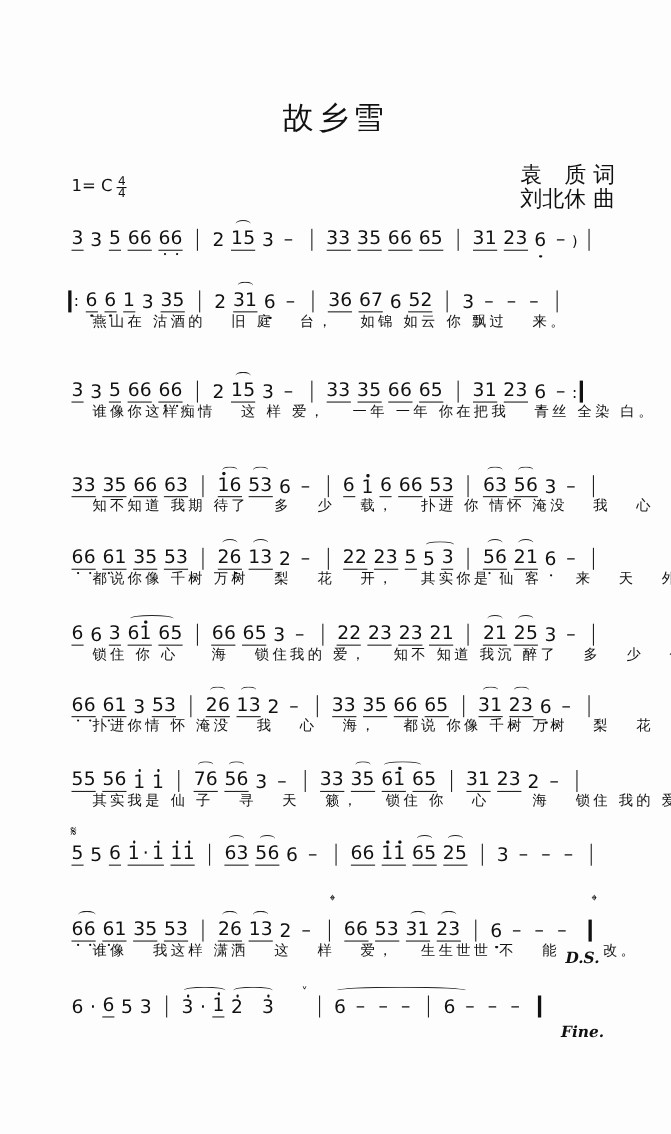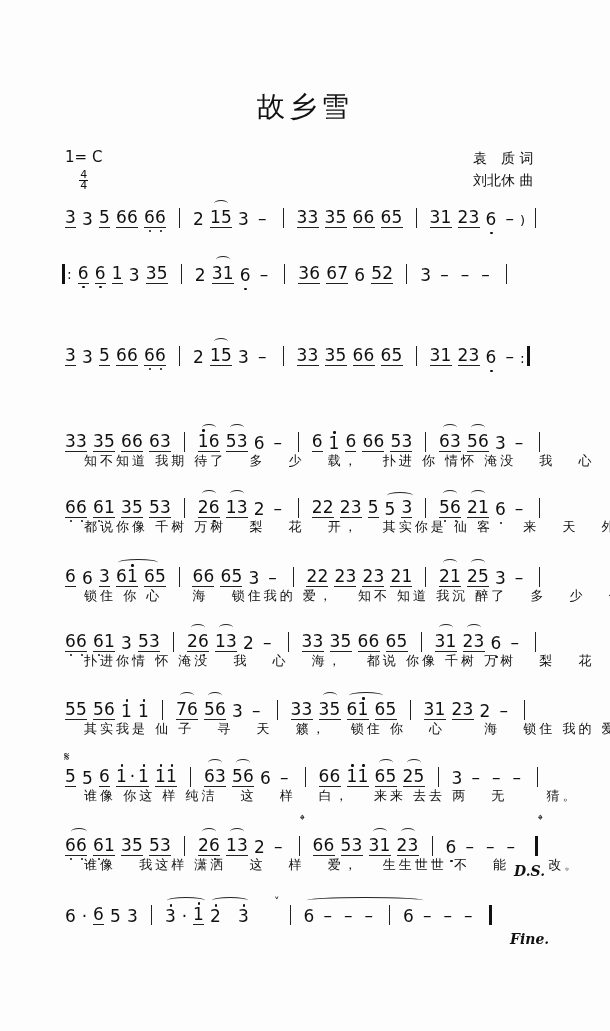--- a/index.html
+++ b/index.html
@@ -1,21 +1,21 @@
 <!DOCTYPE html>
 <html><head>
 <meta charset="utf-8">
 <style>
   html,body{margin:0;padding:0;background:#fdfdfd;}
   body{width:610px;height:1031px;position:relative;overflow:hidden;font-family:"DejaVu Sans","Liberation Sans",sans-serif;color:#111;}
   .title{position:absolute;top:88px;left:0;width:610px;text-align:center;font-size:28px;letter-spacing:4px;}
-  .key{position:absolute;top:148px;left:65px;font-size:15px;display:flex;align-items:center;gap:4px;flex-direction:column;}
+  .key{position:absolute;top:160px;left:65px;font-size:15px;display:flex;align-items:flex-start;gap:4px;}
   .frac{display:inline-flex;flex-direction:column;align-items:center;font-size:11px;line-height:10px;}
   .frac span:first-child{border-bottom:1px solid #111;padding:0 1px;}
-  .credits{position:absolute;top:147px;left:473px;font-size:14px;line-height:22px;}
+  .credits{position:absolute;top:147px;left:473px;font-size:20px;line-height:22px;}
   .line{position:absolute;left:62px;width:488px;}
   .notes{display:flex;align-items:flex-end;height:30px;font-size:17px;white-space:nowrap;position:relative;}
   .grp{display:inline-flex;border-bottom:1.2px solid #222;margin:0 3px;padding-bottom:1px;position:relative;}
   .n{display:inline-block;width:11px;text-align:center;position:relative;line-height:18px;}
   .n.dot-lo::after{content:"";position:absolute;left:4.5px;bottom:-6px;width:2.5px;height:2.5px;background:#111;border-radius:50%;}
   .n.dot-hi::before{content:"";position:absolute;left:4.5px;top:-3px;width:2.5px;height:2.5px;background:#111;border-radius:50%;}
   .solo{margin:0 3px;}
   .dash{margin:0 6px;}
   .sep{display:inline-block;width:1px;height:20px;background:#222;margin:0 10px;}
   .rep-start{display:inline-flex;align-items:center;margin-right:3px;}
@@ -147,20 +147,21 @@
         <span class="n">5</span>
         <span class="n">2</span>
       </span>
     <span class="sep"></span>
     <span class="n solo">3</span>
       <span class="dash">–</span>
       <span class="dash">–</span>
       <span class="dash">–</span>
     <span class="sep"></span>
   </div>
+  <div class="lyrics">燕山在 沽酒的 　旧 庭 　台， 　如锦 如云 你 飘过 　来。</div>
 </div>
 
 <div class="line" style="top:336px">
   <div class="notes">
     <span class="grp">
         <span class="n">3</span>
       </span>
       <span class="n solo">3</span>
       <span class="grp">
         <span class="n">5</span>
@@ -206,20 +207,21 @@
       </span>
       <span class="grp">
         <span class="n">2</span>
         <span class="n">3</span>
       </span>
       <span class="n solo dot-lo">6</span>
       <span class="dash">–</span>
       <span style="font-size:14px">:</span>
       <span class="final"></span>
   </div>
+  <div class="lyrics">谁像你这样痴情 　这 样 爱， 　一年 一年 你在把我 　青丝 全染 白。</div>
 </div>
 
 <div class="line" style="top:422px">
   <div class="notes">
     <span class="grp">
         <span class="n">3</span>
         <span class="n">3</span>
       </span>
       <span class="grp">
         <span class="n">3</span>
@@ -583,21 +585,20 @@
         <span class="n">2</span>
         <span class="n">5</span>
       </span>
     <span class="sep"></span>
     <span class="n solo">3</span>
       <span class="dash">–</span>
       <span class="dash">–</span>
       <span class="dash">–</span>
     <span class="sep"></span>
   </div>
-  <div class="lyrics">谁像 你这 样 纯洁 　这 　样 　白， 　来来 去去 两 　无 　　猜。</div>
 </div>
 
 <div class="line" style="top:826px">
   <span class="mark" style="left:238px;top:-14px">𝄌</span>
   <span class="mark" style="left:476px;top:-14px">𝄌</span>
   <div class="notes">
     <span class="grp">
         <span class="slur" style="left:6px;width:16px"></span>
         <span class="n dot-lo">6</span>
         <span class="n dot-lo">6</span>

